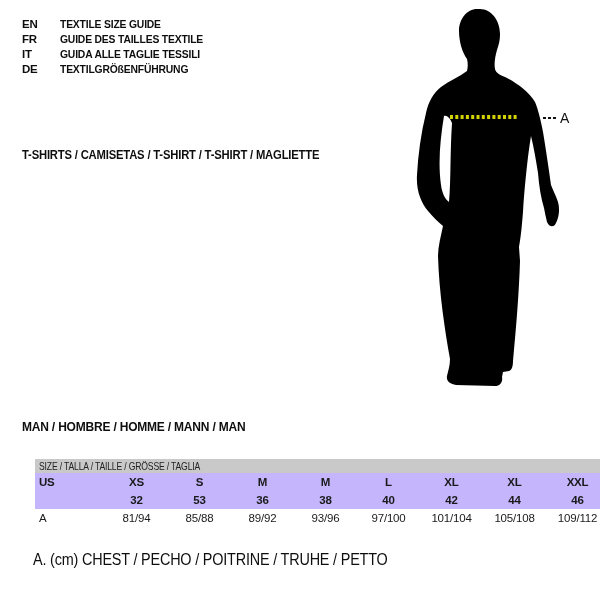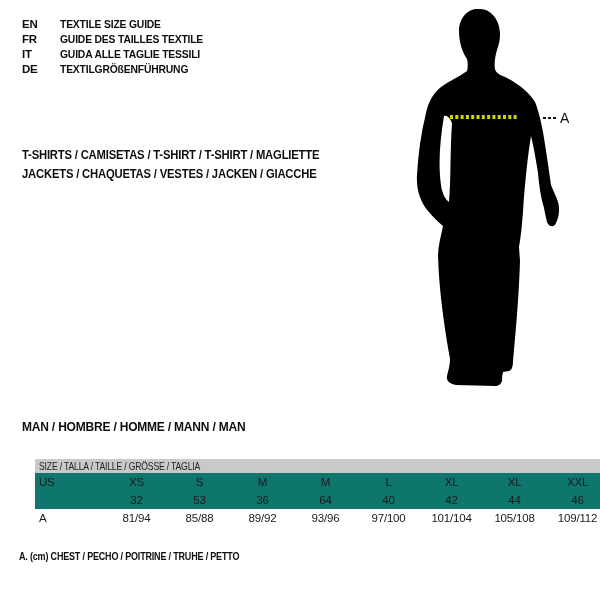--- a/index.html
+++ b/index.html
@@ -22,24 +22,24 @@
 
   
   .section-title{left:22px;top:420px;font-size:12px;font-weight:700;letter-spacing:-0.2px;white-space:nowrap;}
 
   
   .size-table-wrap{left:35px;top:447px;width:574px;margin-top:12px;}
   table.size-table{border-collapse:collapse;table-layout:fixed;width:574px;font-size:11.5px;color:#1a1a1a;}
   table.size-table td{padding:0;height:18px;text-align:center;vertical-align:middle;letter-spacing:-0.2px;}
   table.size-table td.rowlabel{text-align:left;padding-left:4px;}
   table.size-table tr.thead td{height:14px;background:#c9c9c9;text-align:left;padding-left:4px;font-size:10.5px;color:#222;}
-  table.size-table tr.shaded td{background:#0f766e;}
+  table.size-table tr.shaded td{background:#c4b5fd;font-weight:bold;}
 
   
-  .footnote{left:19px;top:551px;font-size:10px;font-weight:700;letter-spacing:-0.2px;white-space:nowrap;}
+  .footnote{left:33px;top:551px;font-size:16px;font-weight:400;letter-spacing:-0.2px;white-space:nowrap;}
 
   
   .figure-svg{left:0;top:0;width:600px;height:600px;}
   .figure-svg text{font-family:"Liberation Sans", sans-serif;font-size:14px;fill:#111;}
 </style>
 </head>
 <body>
 
 <div class="canvas">
 
@@ -53,21 +53,20 @@
     <div class="lang-row">
       <span class="lang-code">IT</span><span class="cond">GUIDA ALLE TAGLIE TESSILI</span>
     </div>
     <div class="lang-row">
       <span class="lang-code">DE</span><span class="cond">TEXTILGRÖßENFÜHRUNG</span>
     </div>
   </div>
 
   <div class="abs categories">
     <div class="cat-line"><span class="cond">T-SHIRTS / CAMISETAS / T-SHIRT / T-SHIRT / MAGLIETTE</span></div>
-    <div class="cat-line"><span class="cond">JACKETS / CHAQUETAS / VESTES / JACKEN / GIACCHE</span></div>
   </div>
 
   <svg class="abs figure-svg" viewBox="0 0 600 600" aria-hidden="true">
     <path fill="#000000" fill-rule="evenodd" d="
       M 477 9
       C 467 9 459 19 459 31
       C 459 41 462 52 467 59
       C 468 63 468 67 467 71
       C 459 77 449 81 441 87
       C 433 93 428 103 426 113
@@ -141,21 +140,21 @@
         <td>L</td>
         <td>XL</td>
         <td>XL</td>
         <td>XXL</td>
       </tr>
       <tr class="shaded">
         <td class="rowlabel"></td>
         <td>32</td>
         <td>53</td>
         <td>36</td>
-        <td>64</td>
+        <td>38</td>
         <td>40</td>
         <td>42</td>
         <td>44</td>
         <td>46</td>
       </tr>
       <tr>
         <td class="rowlabel">A</td>
         <td>81/94</td>
         <td>85/88</td>
         <td>89/92</td>

